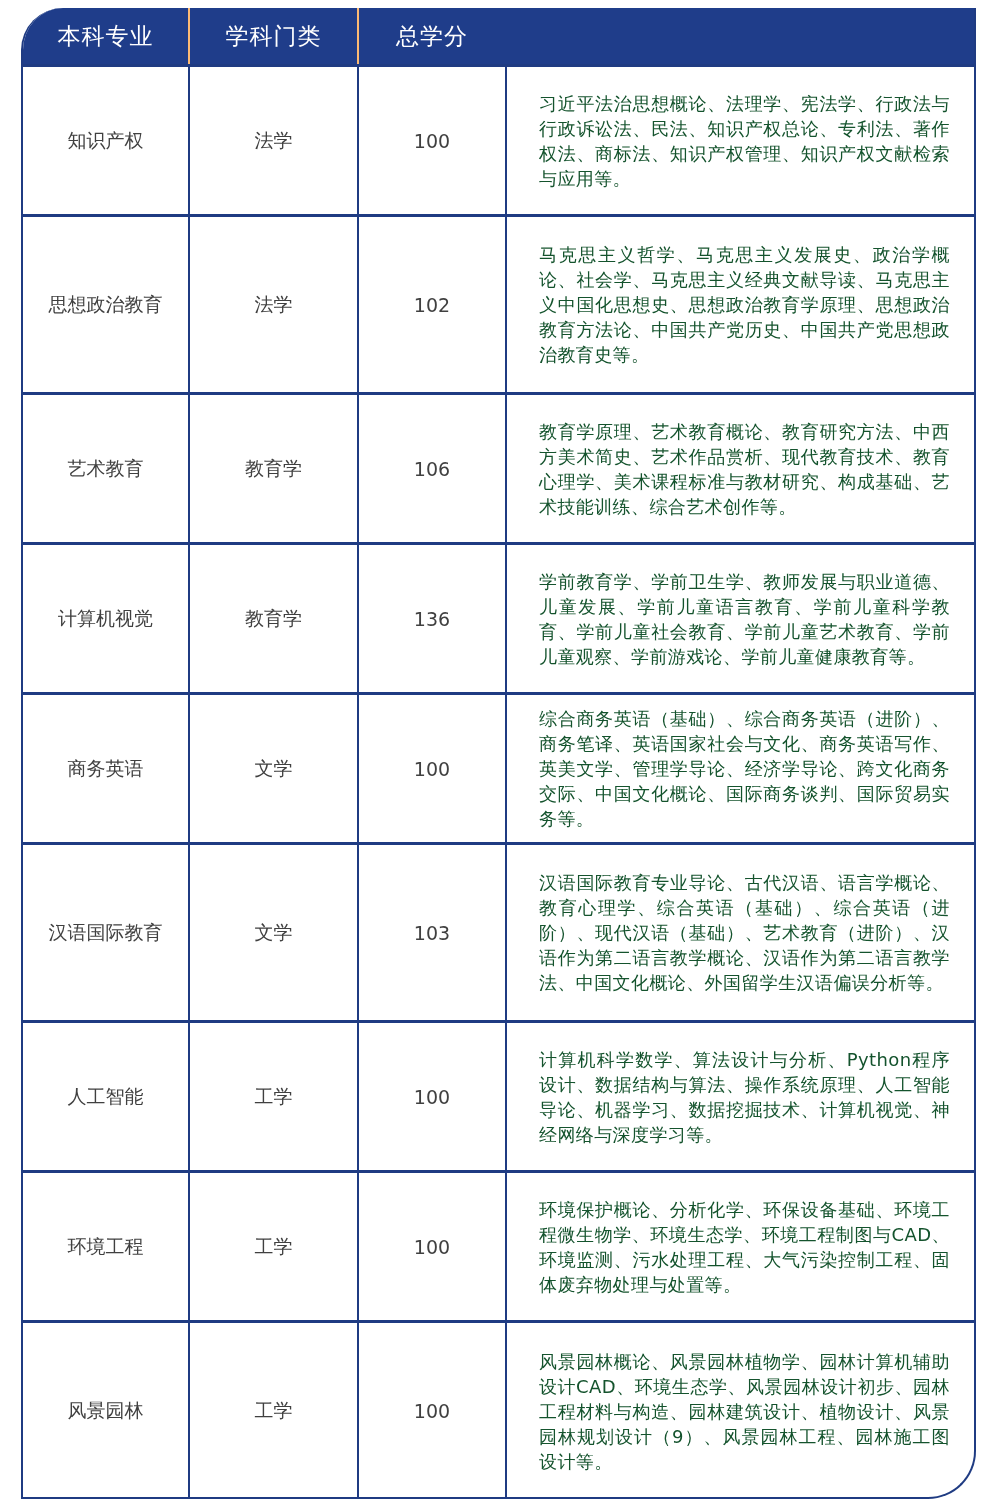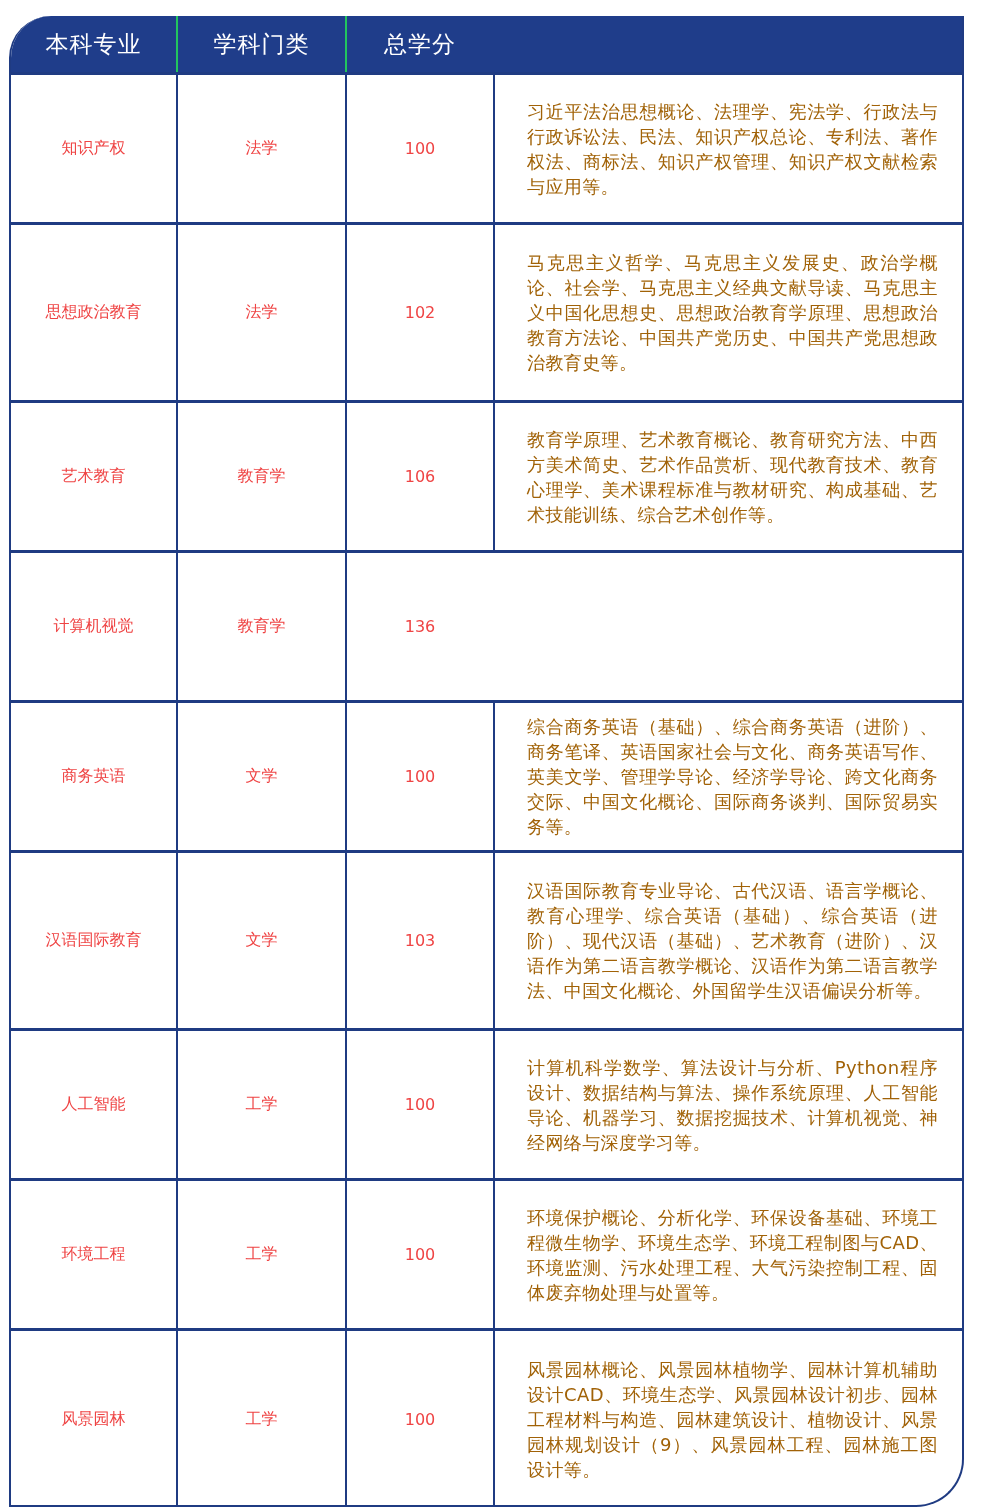--- a/index.html
+++ b/index.html
@@ -9,75 +9,74 @@
   }
   body {
     width: 1005px;
     height: 1511px;
     position: relative;
     overflow: hidden;
     font-family: "DejaVu Sans", "Liberation Sans", sans-serif;
   }
   .table-wrap {
     position: absolute;
-    left: 9px;
+    left: 21px;
     top: 8px;
     width: 955px;
     height: 1491px;
     border-top-left-radius: 42px;
     border-bottom-right-radius: 48px;
     overflow: hidden;
     box-sizing: border-box;
     border: 2px solid #1f3b82;
     border-top: none;
     background: #fff;
-    margin-top: 8px;
   }
   .grid {
     display: grid;
     grid-template-columns: 165px 169px 148px 1fr;
     width: 100%;
   }
   .head {
     background: #1f3d8a;
     height: 56px;
   }
   .hcell {
     color: #ffffff;
     font-size: 23px;
     display: flex;
     align-items: center;
     justify-content: center;
-    border-left: 2px solid #22c55e;
+    border-left: 2px solid #fdba74;
     box-sizing: border-box;
     height: 56px;
     letter-spacing: 1px;
   }
   .hcell:first-child { border-left: none; }
   .row {
     border-top: 3px solid #1f3b82;
     box-sizing: border-box;
   }
   .cell {
     border-left: 2.5px solid #1f3b82;
     box-sizing: border-box;
     display: flex;
     align-items: center;
     justify-content: center;
-    color: #ef4444;
-    font-size: 16px;
+    color: #404040;
+    font-size: 19px;
   }
   .cell:first-child { border-left: none; }
   .cell.courses {
     justify-content: flex-start;
     align-items: center;
     padding: 0 24px 0 32px;
     font-size: 18px;
     line-height: 25px;
-    color: #a16207;
+    color: #14532d;
     text-align: justify;
     letter-spacing: 0.4px;
   }
   .cell.courses span { display: block; }
 </style>
 </head>
 <body>
 
 <div class="table-wrap">
   <div class="grid head">
@@ -110,20 +109,23 @@
     <div class="cell">106</div>
     <div class="cell courses">
         <span>教育学原理、艺术教育概论、教育研究方法、中西方美术简史、艺术作品赏析、现代教育技术、教育心理学、美术课程标准与教材研究、构成基础、艺术技能训练、综合艺术创作等。</span>
       </div>
   </div>
 
   <div class="grid row" style="height:150px">
     <div class="cell">计算机视觉</div>
     <div class="cell">教育学</div>
     <div class="cell">136</div>
+    <div class="cell courses">
+        <span>学前教育学、学前卫生学、教师发展与职业道德、儿童发展、学前儿童语言教育、学前儿童科学教育、学前儿童社会教育、学前儿童艺术教育、学前儿童观察、学前游戏论、学前儿童健康教育等。</span>
+      </div>
   </div>
 
   <div class="grid row" style="height:150px">
     <div class="cell">商务英语</div>
     <div class="cell">文学</div>
     <div class="cell">100</div>
     <div class="cell courses">
         <span>综合商务英语（基础）、综合商务英语（进阶）、商务笔译、英语国家社会与文化、商务英语写作、英美文学、管理学导论、经济学导论、跨文化商务交际、中国文化概论、国际商务谈判、国际贸易实务等。</span>
       </div>
   </div>

